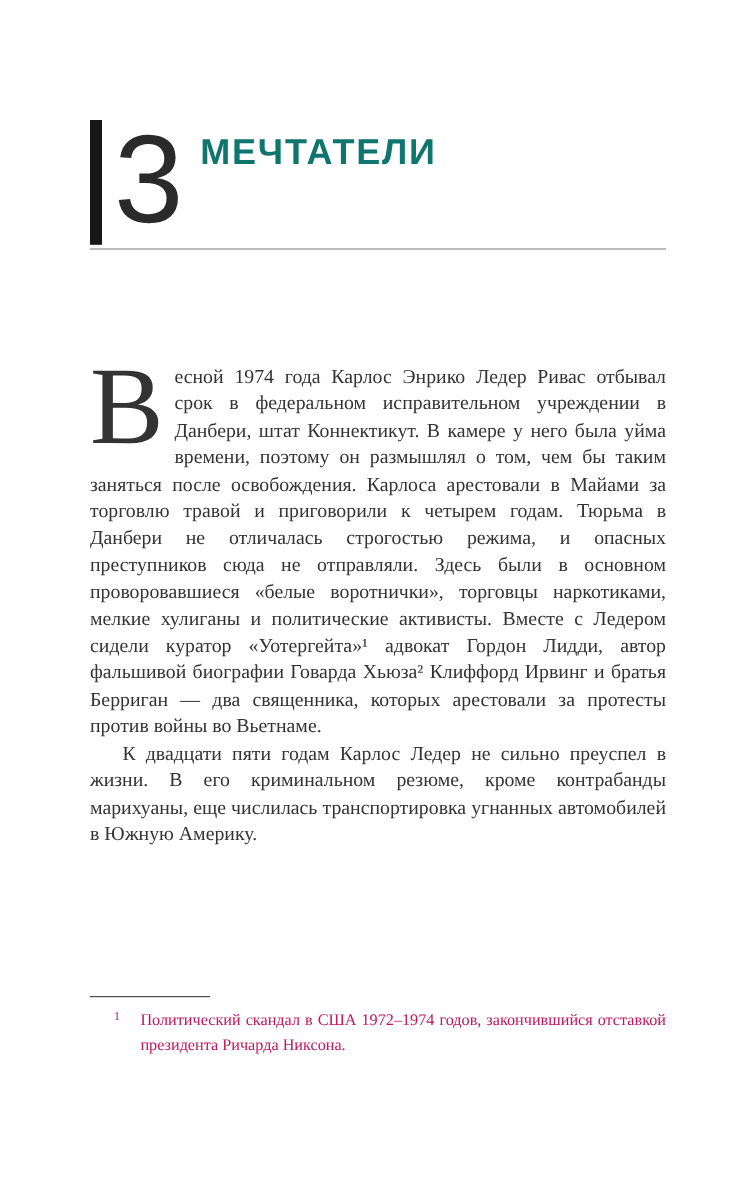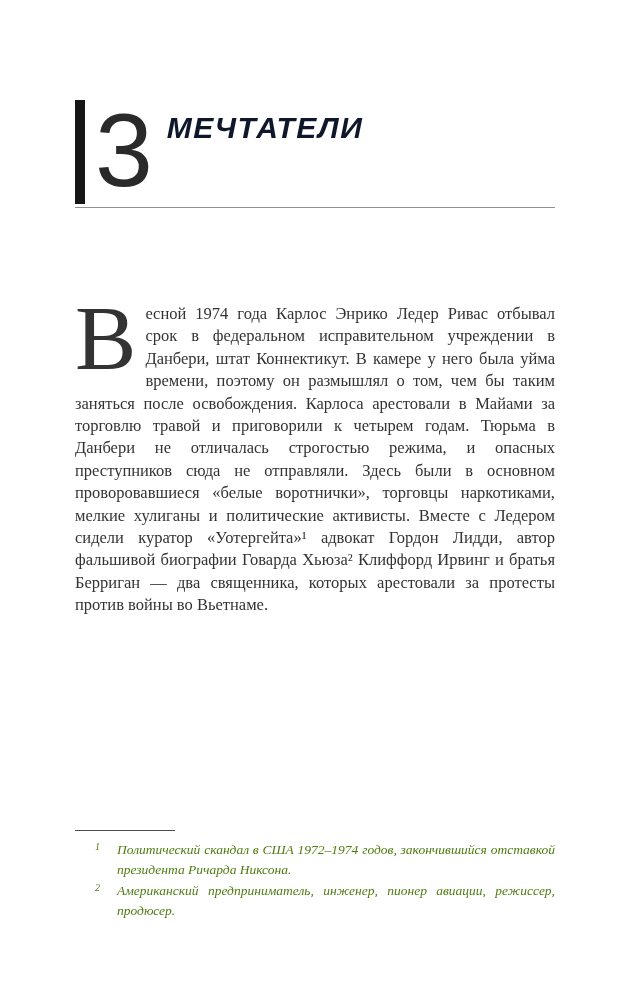--- a/index.html
+++ b/index.html
@@ -35,24 +35,23 @@
     line-height: 100px;
     color: #2a2a2a;
     padding: 0 14px 0 10px;
   }
   .chapter-title {
     font-family: "Liberation Sans", sans-serif;
     font-weight: 700;
     font-size: 30px;
     line-height: 40px;
     letter-spacing: 1.5px;
-    color: #0f172a;
+    color: #0f766e;
     padding-top: 8px;
     text-transform: uppercase;
-    font-style: italic;
   }
   .header-rule {
     border: none;
     border-top: 1px solid #8f8f8f;
     margin-top: 3px;
   }
 
   
   .body-text {
     margin-top: 95px;
@@ -83,23 +82,22 @@
     border: none;
     border-top: 1px solid #4d4d4d;
     width: 100px;
     margin: 0 0 9px 0;
   }
   .footnote {
     font-size: 13.5px;
     line-height: 19px;
     text-align: justify;
     padding-left: 42px;
-    color: #4d7c0f;
+    color: #be185d;
     margin-bottom: 2px;
-    font-style: italic;
   }
   .fn-marker {
     display: inline-block;
     width: 22px;
     margin-left: -22px;
     font-size: 10px;
     position: relative;
     top: -4px;
   }
 </style>
@@ -115,25 +113,23 @@
       <div>МЕЧТАТЕЛИ</div>
     </div>
   </header>
 
   <hr class="header-rule">
 
   <main class="body-text">
     <p class="para first">
       <span class="dropcap">В</span><span>есной 1974 года Карлос Энрико Ледер Ривас отбывал срок в федеральном исправительном учреждении в Данбери, штат Коннектикут. В камере у него была уйма времени, поэтому он размышлял о том, чем бы таким заняться после освобождения. Карлоса арестовали в Майами за торговлю травой и приговорили к четырем годам. Тюрьма в Данбери не отличалась строгостью режима, и опасных преступников сюда не отправляли. Здесь были в основном проворовавшиеся «белые воротнички», торговцы наркотиками, мелкие хулиганы и политические активисты. Вместе с Ледером сидели куратор «Уотергейта»¹ адвокат Гордон Лидди, автор фальшивой биографии Говарда Хьюза² Клиффорд Ирвинг и братья Берриган — два священника, которых арестовали за протесты против войны во Вьетнаме.</span>
     </p>
+    <p class="para indent">К двадцати пяти годам Карлос Ледер не сильно преуспел в жизни. В его криминальном резюме, кроме контрабанды марихуаны, еще числилась транспортировка угнанных автомобилей в Южную Америку.</p>
   </main>
 
   <footer class="footnotes">
     <hr class="footnote-rule">
     <div class="footnote">
       <span class="fn-marker">1</span><span>Политический скандал в США 1972–1974 годов, закончившийся отставкой президента Ричарда Никсона.</span>
     </div>
-    <div class="footnote">
-      <span class="fn-marker">2</span><span>Американский предприниматель, инженер, пионер авиации, режиссер, продюсер.</span>
-    </div>
   </footer>
 
 </div>
 
 </body></html>

